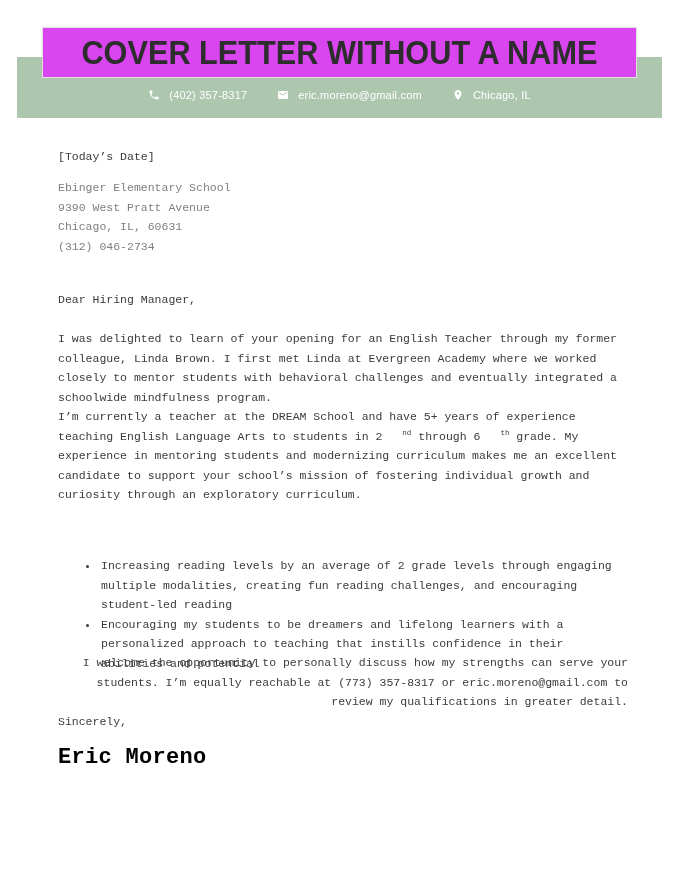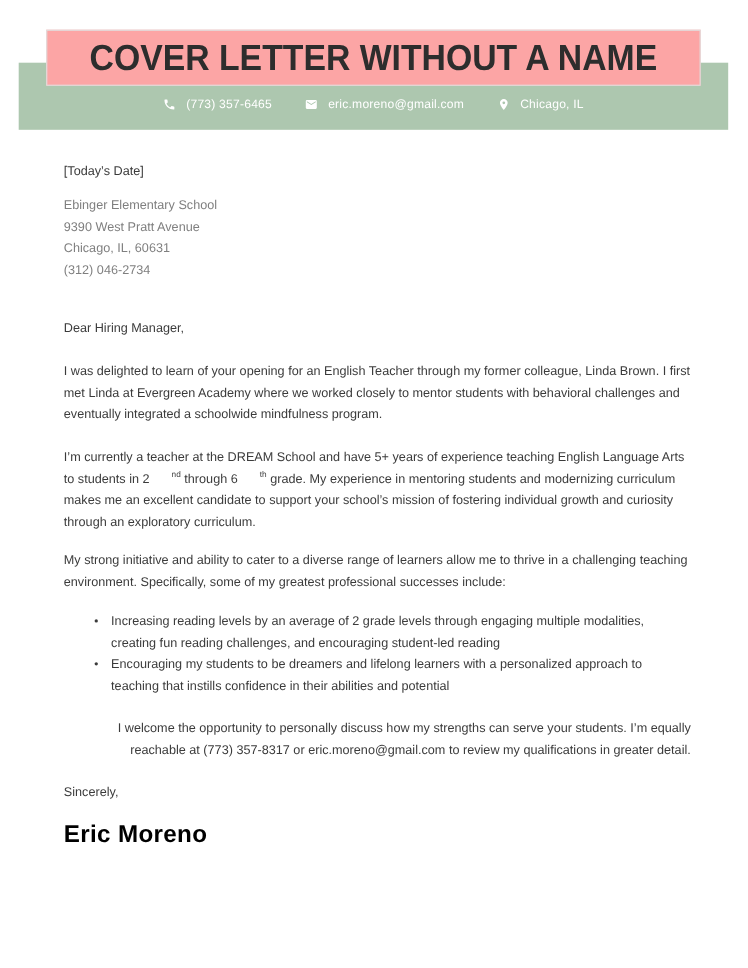--- a/index.html
+++ b/index.html
@@ -16,21 +16,21 @@
     position: absolute;
     left: 17px; top: 57px;
     width: 645px; height: 61px;
     background: #adc7af;
   }
   .title-box {
     position: absolute;
     left: 42px; top: 27px;
     width: 595px; height: 51px;
     box-sizing: border-box;
-    background: #fca5a5;
+    background: #d946ef;
     border: 1px solid #e0e0e0;
     display: flex; align-items: center; justify-content: center;
     z-index: 2;
   }
   .title-box h1 {
     margin: 0;
     font-size: 33px;
     font-weight: bold;
     color: #2d2d2d;
     white-space: nowrap;
@@ -55,21 +55,21 @@
 
   
   .letter {
     position: absolute;
     left: 58px; top: 0;
     width: 570px; height: 880px;
     font-size: 11.5px;
     line-height: 19.6px;
   }
   .letter p, .letter div, .letter ul { margin: 0; }
-  .abs { position: absolute; left: 0; width: 100%; }
+  .abs { position: absolute; left: 0; width: 100%; font-family: Liberation Mono, monospace; }
 
   .date-line      { top: 147px; }
   .recipient      { top: 178px; color: #7f7f7f; }
   .salutation     { top: 290px; }
   .para-1         { top: 329px; }
   .para-2         { top: 407px; }
   .para-3         { top: 501px; }
   .bullet-list    { top: 556px; padding-left: 41px; box-sizing: border-box; list-style: disc; }
   .bullet-list li { padding-left: 2px; }
   .closing-para   { top: 653px; text-align: right; }
@@ -93,21 +93,21 @@
   <h1>COVER LETTER WITHOUT A NAME</h1>
 </div>
 
 <div class="contact-row">
   <div class="contact-item">
     <span class="icon">
       <svg viewBox="0 0 24 24">
           <path d="M6.62 10.79a15.05 15.05 0 0 0 6.59 6.59l2.2-2.2a1 1 0 0 1 1.02-.24c1.12.37 2.33.57 3.57.57a1 1 0 0 1 1 1V20a1 1 0 0 1-1 1C10.07 21 3 13.93 3 4a1 1 0 0 1 1-1h3.5a1 1 0 0 1 1 1c0 1.25.2 2.45.57 3.57a1 1 0 0 1-.25 1.02l-2.2 2.2z"></path>
         </svg>
     </span>
-    <span>(773) 357-6465</span>
+    <span>(402) 357-8317</span>
   </div>
   <div class="contact-item">
     <span class="icon">
       <svg viewBox="0 0 24 24">
           <path d="M20 4H4a2 2 0 0 0-2 2v12a2 2 0 0 0 2 2h16a2 2 0 0 0 2-2V6a2 2 0 0 0-2-2zm0 4-8 5-8-5V6l8 5 8-5v2z"></path>
         </svg>
     </span>
     <span>eric.moreno@gmail.com</span>
   </div>
   <div class="contact-item">
@@ -130,21 +130,20 @@
     <div>Chicago, IL, 60631</div>
     <div>(312) 046-2734</div>
   </div>
 
   <p class="abs para-1">I was delighted to learn of your opening for an English Teacher through my former colleague, Linda Brown. I first met Linda at Evergreen Academy where we worked closely to mentor students with behavioral challenges and eventually integrated a schoolwide mindfulness program.</p>
 
   <p class="abs salutation">Dear Hiring Manager,</p>
 
   <p class="abs para-2"><span>I’m currently a teacher at the DREAM School and have 5+ years of experience teaching English Language Arts to students in 2</span><sup>nd</sup><span> through 6</span><sup>th</sup><span> grade. My experience in mentoring students and modernizing curriculum makes me an excellent candidate to support your school’s mission of fostering individual growth and curiosity through an exploratory curriculum.</span></p>
 
-  <p class="abs para-3">My strong initiative and ability to cater to a diverse range of learners allow me to thrive in a challenging teaching environment. Specifically, some of my greatest professional successes include:</p>
 
   <ul class="abs bullet-list">
     <li>Increasing reading levels by an average of 2 grade levels through engaging multiple modalities, creating fun reading challenges, and encouraging student-led reading</li>
     <li>Encouraging my students to be dreamers and lifelong learners with a personalized approach to teaching that instills confidence in their abilities and potential</li>
   </ul>
 
   <p class="abs closing-para">I welcome the opportunity to personally discuss how my strengths can serve your students. I’m equally reachable at (773) 357-8317 or eric.moreno@gmail.com to review my qualifications in greater detail.</p>
 
   <p class="abs signoff">Sincerely,</p>
 

